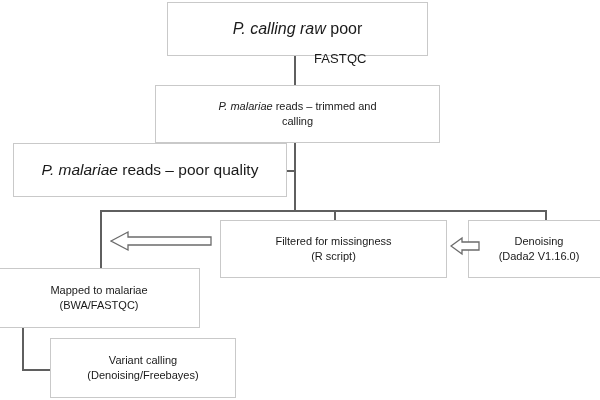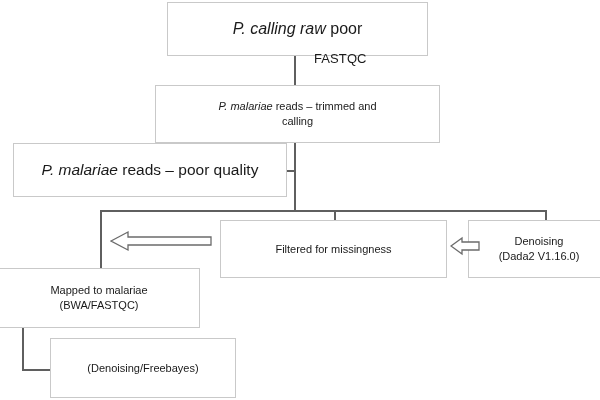--- a/index.html
+++ b/index.html
@@ -138,29 +138,31 @@
     <span class="line"><em>P. malariae</em><span> reads – trimmed and</span></span>
     <span class="line">calling</span>
   </div>
 
   <div class="node" id="node-poor">
     <span class="line"><em>P. malariae</em><span> reads – poor quality</span></span>
   </div>
 
   <div class="node" id="node-filtered">
     <span class="line">Filtered for missingness</span>
+    <span class="line">(R script)</span>
   </div>
 
   <div class="node" id="node-denoising">
     <span class="line">Denoising</span>
     <span class="line">(Dada2 V1.16.0)</span>
   </div>
 
   <div class="node" id="node-mapped">
     <span class="line">Mapped to malariae</span>
     <span class="line">(BWA/FASTQC)</span>
   </div>
 
   <div class="node" id="node-variant">
+    <span class="line">Variant calling</span>
     <span class="line">(Denoising/Freebayes)</span>
   </div>
 
 </div>
 
 </body></html>

